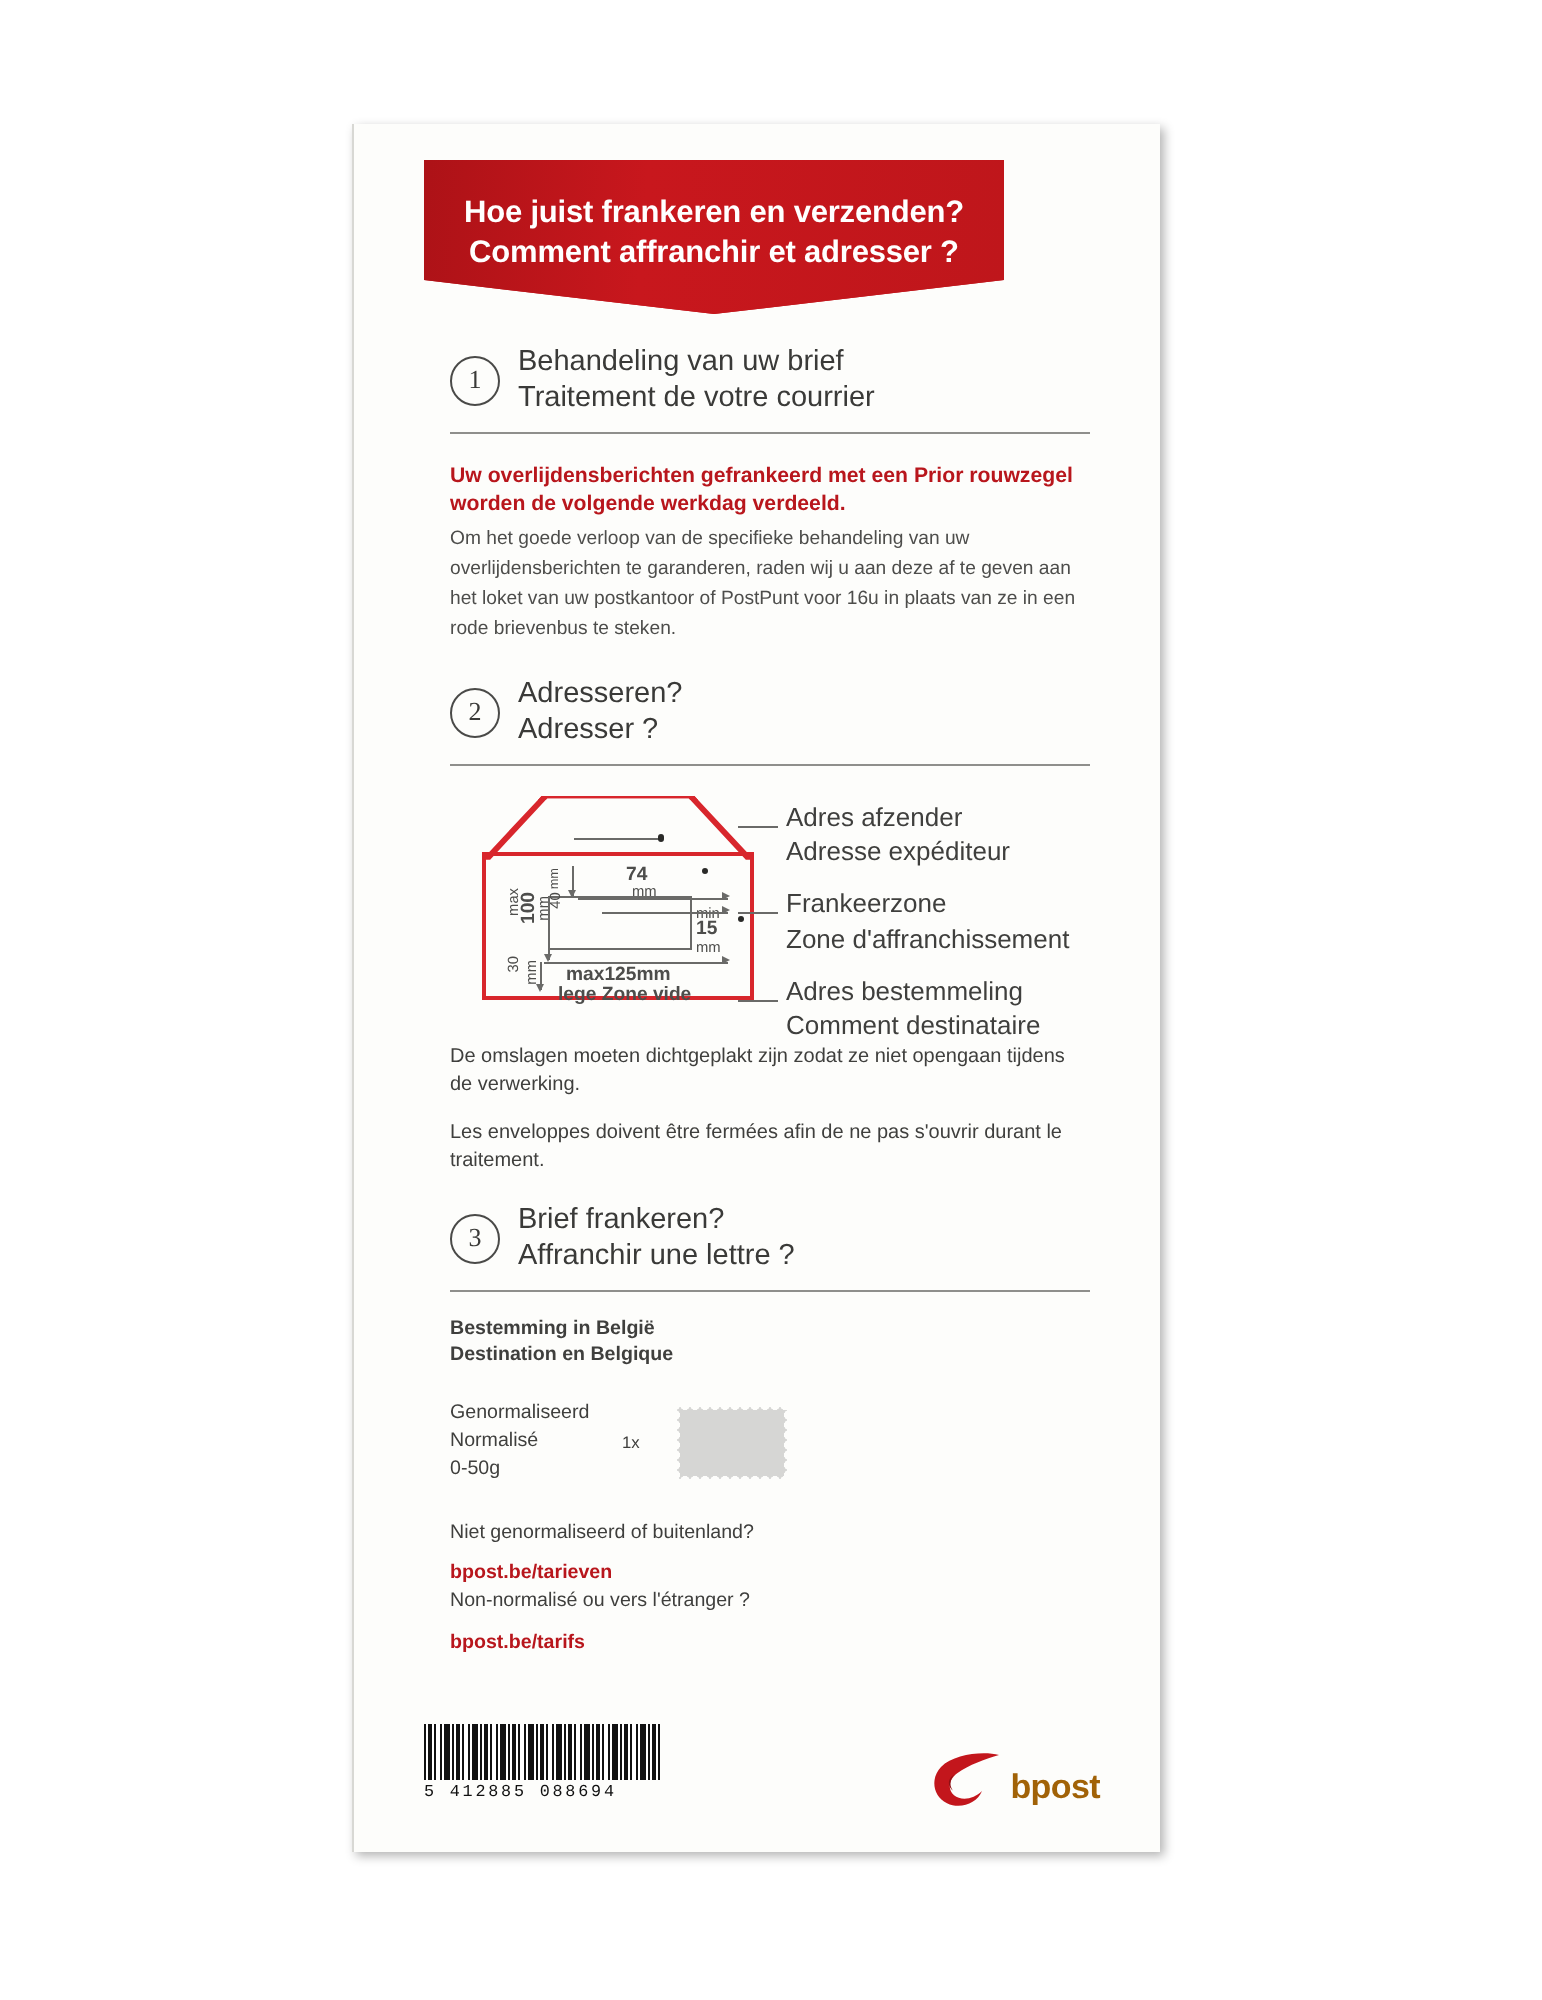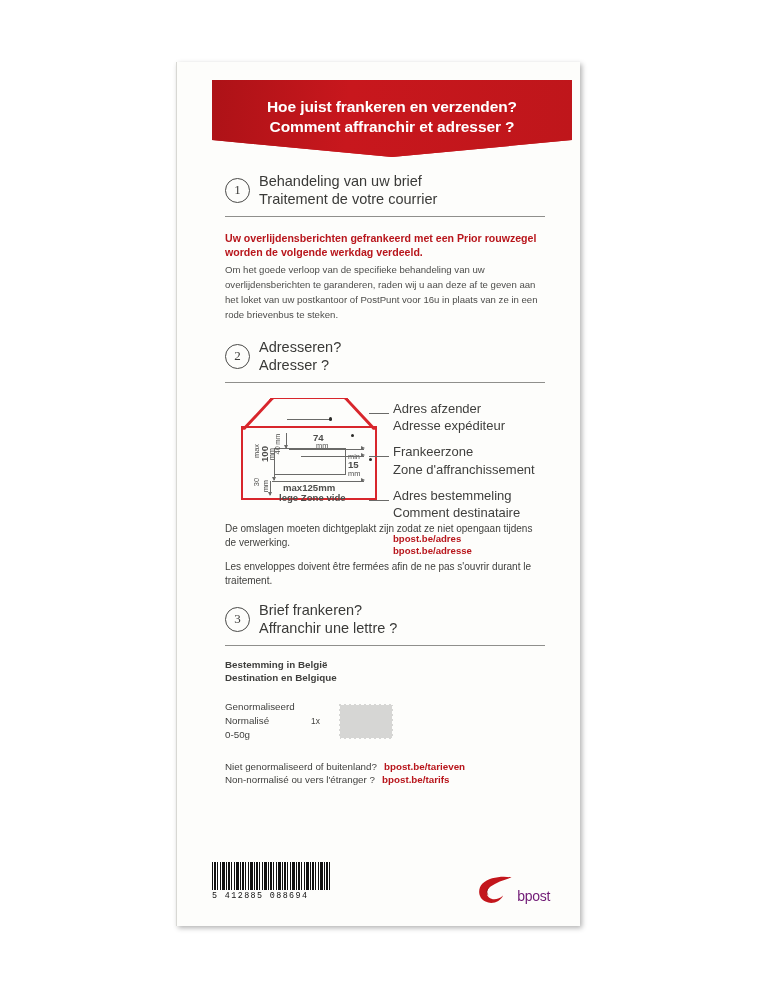--- a/index.html
+++ b/index.html
@@ -32,21 +32,21 @@
     left: 0; top: 0; bottom: 0;
     width: 1px;
     background: #d8d8d4;
   }
 
   
   .banner {
     position: absolute;
     left: 36px;
     top: 18px;
-    width: 360px;
+    width: 290px;
     height: 77px;
     background: #c3161c;
     background-image: linear-gradient(95deg, #ad1217 0%, #c8171d 38%, #bf161b 100%);
     -webkit-clip-path: polygon(0 0, 100% 0, 100% 78%, 50% 100%, 0 78%);
     clip-path: polygon(0 0, 100% 0, 100% 78%, 50% 100%, 0 78%);
     display: flex;
     flex-direction: column;
     align-items: center;
     justify-content: flex-start;
     padding-top: 17px;
@@ -277,20 +277,21 @@
     background-repeat: repeat-y;
   }
   .stamp-sides.l { left: -2.5px; }
   .stamp-sides.r { right: -2.5px; }
 
   .tariff { margin-top: 17px; }
   .tariff-row {
     display: flex;
     gap: 7px;
     line-height: 1.4;
+    flex-direction: column;
   }
   .tariff-q {
     color: #3f3f3d;
     font-size: 9.8px;
     white-space: nowrap;
   }
   .tariff-l {
     color: #b8161c;
     font-size: 9.8px;
     font-weight: bold;
@@ -332,23 +333,23 @@
   .logo {
     position: absolute;
     right: 2px;
     bottom: 4px;
     display: flex;
     align-items: flex-end;
     gap: 4px;
   }
   .logo-mark { width: 36px; height: 30px; }
   .logo-word {
-    color: #701a75;
-    font-size: 14px;
-    font-weight: normal;
+    color: #a16207;
+    font-size: 17px;
+    font-weight: bold;
     letter-spacing: -0.3px;
     padding-bottom: 2px;
   }
 </style>
 </head>
 <body>
 
 <div id="card">
 
   <div class="banner">
@@ -431,24 +432,20 @@
         <div class="callout">
           <span class="leader" style="top:13px;"></span>
           <div class="callout-l1">Frankeerzone</div>
           <div class="callout-l2">Zone d'affranchissement</div>
         </div>
         <div class="callout">
           <span class="leader" style="top:13px;"></span>
           <div class="callout-l1">Adres bestemmeling</div>
           <div class="callout-l2">Comment destinataire</div>
         </div>
-        <div style="margin-top:11px;">
-          <div class="link-red">bpost.be/adres</div>
-          <div class="link-red">bpost.be/adresse</div>
-        </div>
       </div>
     </div>
 
     <div style="margin-top:16px;">
       <p class="plain-par">De omslagen moeten dichtgeplakt zijn zodat ze niet opengaan tijdens de verwerking.</p>
       <p class="plain-par">Les enveloppes doivent être fermées afin de ne pas s'ouvrir durant le traitement.</p>
     </div>
 
     <div class="sec-head" style="margin-top:12px;">
       <div class="sec-num">3</div>

